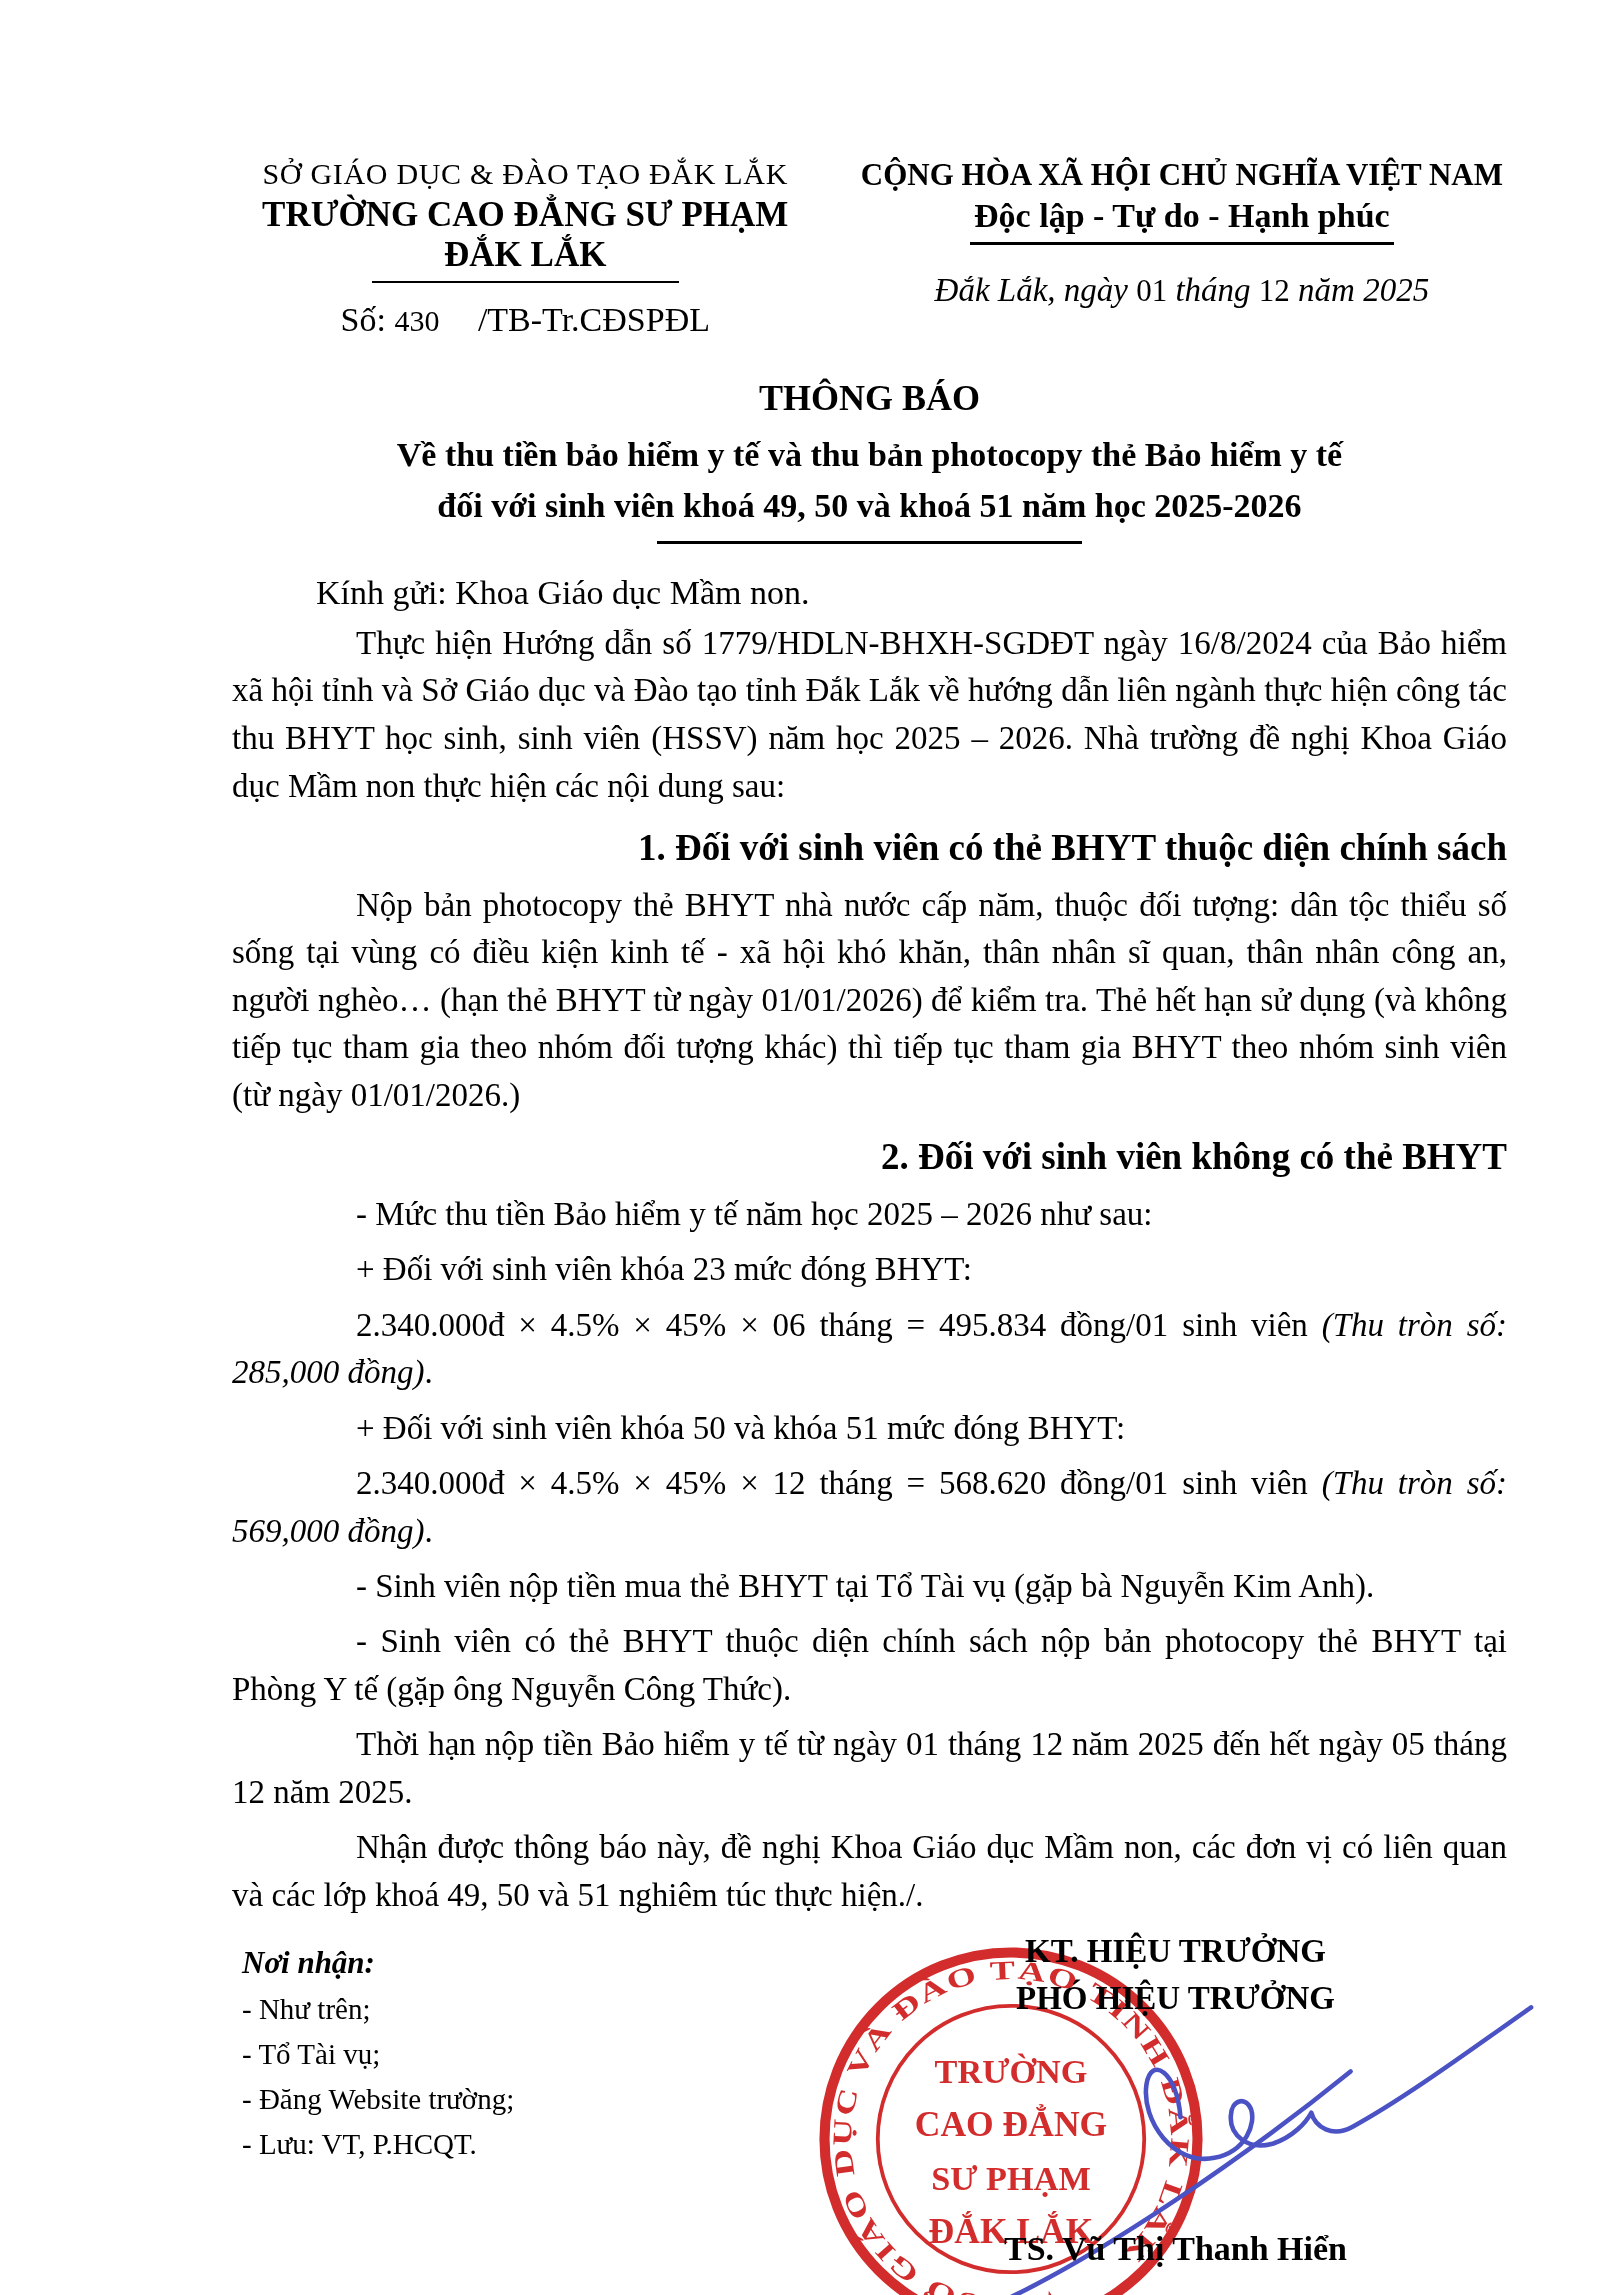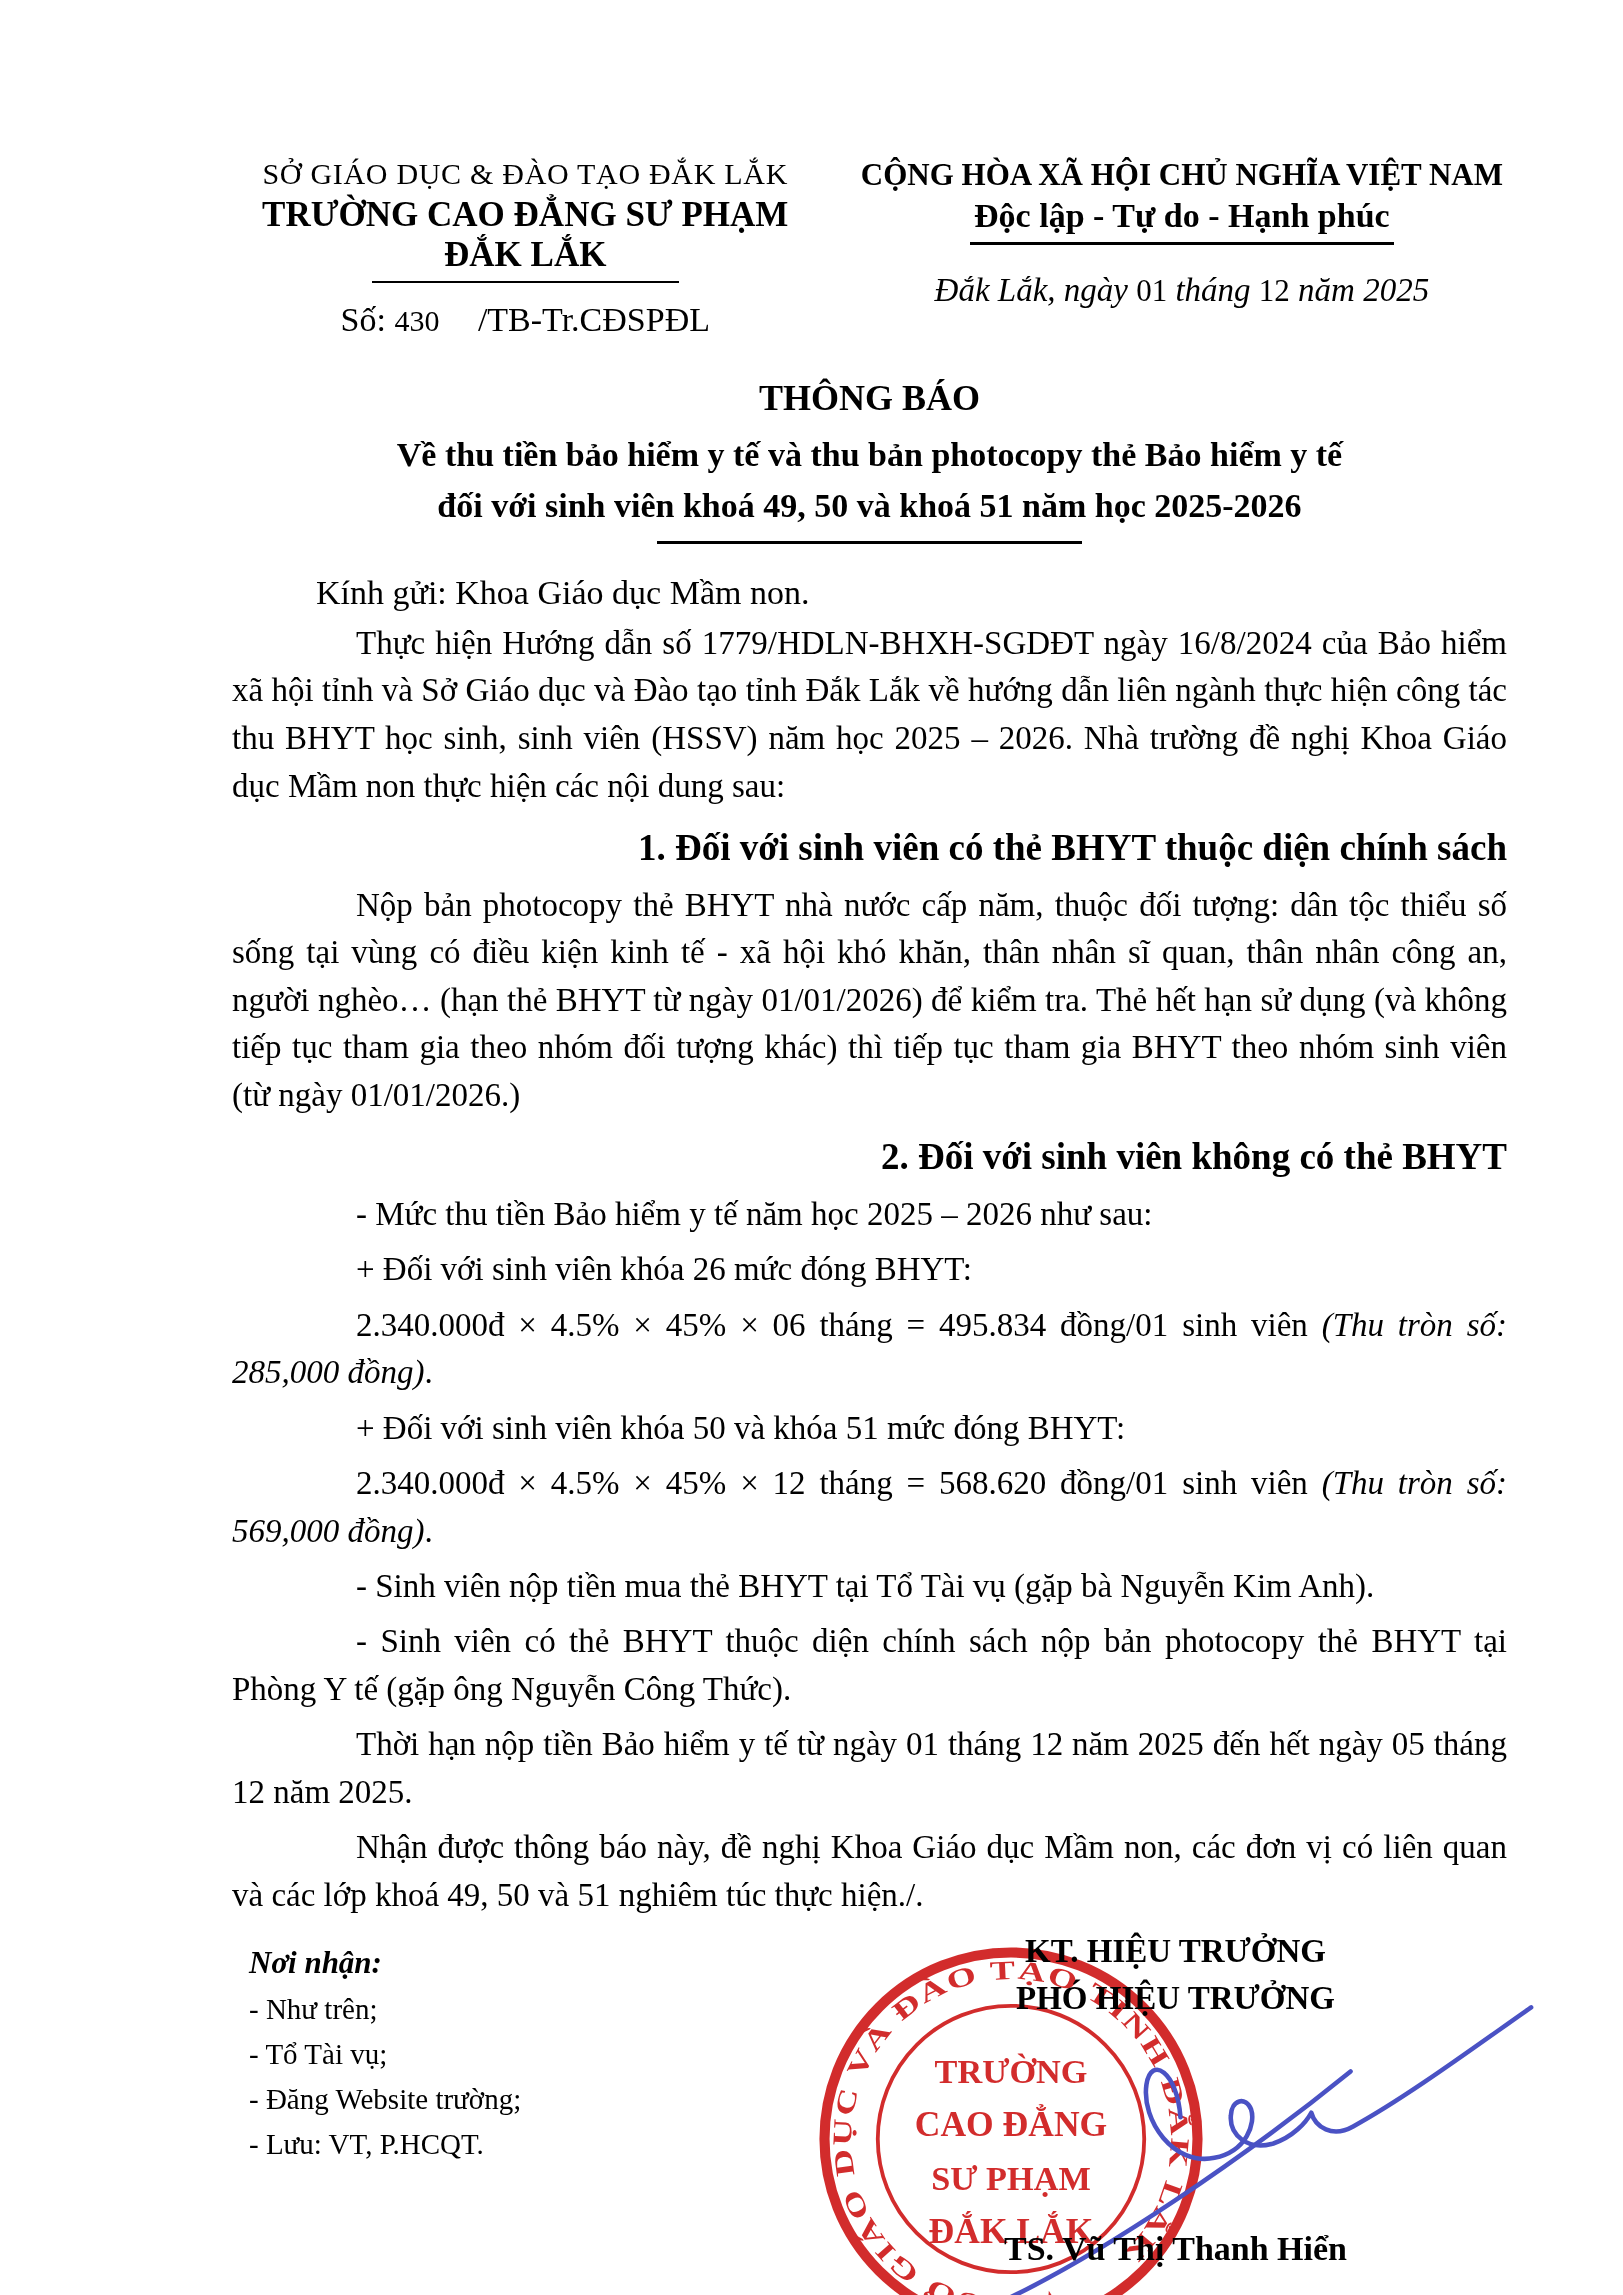--- a/index.html
+++ b/index.html
@@ -33,21 +33,21 @@
   .t-sub{font-size:34px;font-weight:bold;line-height:1.5;margin-top:9.2px;}
   .t-rule{width:425px;border-bottom:3.9px solid #000;margin:10.5px auto 0;}
   
   .salutation{font-size:34px;margin:30px 0 0 84px;}
   .bp{font-size:33px;line-height:1.44;text-align:justify;text-indent:124px;margin:7.9px 0 0;}
   .bh{font-size:37px;line-height:1.44;font-weight:bold;text-indent:124px;margin:10.5px 0 0;text-align:right;}
   .bl{font-size:33px;line-height:1.44;text-indent:124px;margin:7.9px 0 0;text-align:left;}
   .bp i{font-style:italic;}
   
   .footer{position:relative;height:419px;margin-top:9.2px;}
-  .recipients{position:absolute;left:17px;top:10.5px;font-size:29px;line-height:1.55;font-family:Liberation Serif, serif;}
+  .recipients{position:absolute;left:10px;top:10.5px;font-size:29px;line-height:1.55;font-family:Liberation Serif, serif;}
   .recipients .rt{font-weight:bold;font-style:italic;font-size:31px;}
   .sign-block{position:absolute;left:672px;top:0;width:543px;text-align:center;z-index:3;}
   .sign-l1{font-size:33px;font-weight:bold;line-height:1.4;}
   .sign-l2{font-size:33px;font-weight:bold;line-height:1.4;}
   .sign-gap{height:209px;}
   .signer{font-size:34px;font-weight:bold;}
   .stamp{position:absolute;left:576px;top:7.9px;z-index:1;opacity:.93;}
   .signature{position:absolute;left:752px;top:65px;z-index:2;}
 </style>
 </head>
@@ -90,21 +90,21 @@
 
   <div class="salutation">Kính gửi: Khoa Giáo dục Mầm non.</div>
 
   <p class="bp">Thực hiện Hướng dẫn số 1779/HDLN-BHXH-SGDĐT ngày 16/8/2024 của Bảo hiểm xã hội tỉnh và Sở Giáo dục và Đào tạo tỉnh Đắk Lắk về hướng dẫn liên ngành thực hiện công tác thu BHYT học sinh, sinh viên (HSSV) năm học 2025 – 2026. Nhà trường đề nghị Khoa Giáo dục Mầm non thực hiện các nội dung sau:</p>
 
   <p class="bh">1. Đối với sinh viên có thẻ BHYT thuộc diện chính sách</p>
   <p class="bp">Nộp bản photocopy thẻ BHYT nhà nước cấp năm, thuộc đối tượng: dân tộc thiểu số sống tại vùng có điều kiện kinh tế - xã hội khó khăn, thân nhân sĩ quan, thân nhân công an, người nghèo… (hạn thẻ BHYT từ ngày 01/01/2026) để kiểm tra. Thẻ hết hạn sử dụng (và không tiếp tục tham gia theo nhóm đối tượng khác) thì tiếp tục tham gia BHYT theo nhóm sinh viên (từ ngày 01/01/2026.)</p>
 
   <p class="bh">2. Đối với sinh viên không có thẻ BHYT</p>
   <p class="bl">- Mức thu tiền Bảo hiểm y tế năm học 2025 – 2026 như sau:</p>
-  <p class="bl">+ Đối với sinh viên khóa 26 mức đóng BHYT:</p>
+  <p class="bl">+ Đối với sinh viên khóa 23 mức đóng BHYT:</p>
   <p class="bp"><span>2.340.000đ × 4.5% × 45% × 06 tháng = 495.834 đồng/01 sinh viên </span><i>(Thu tròn số: 285,000 đồng)</i><span>.</span></p>
   <p class="bl">+ Đối với sinh viên khóa 50 và khóa 51 mức đóng BHYT:</p>
   <p class="bp"><span>2.340.000đ × 4.5% × 45% × 12 tháng = 568.620 đồng/01 sinh viên </span><i>(Thu tròn số: 569,000 đồng)</i><span>.</span></p>
   <p class="bl">- Sinh viên nộp tiền mua thẻ BHYT tại Tổ Tài vụ (gặp bà Nguyễn Kim Anh).</p>
   <p class="bp">- Sinh viên có thẻ BHYT thuộc diện chính sách nộp bản photocopy thẻ BHYT tại Phòng Y tế (gặp ông Nguyễn Công Thức).</p>
   <p class="bp">Thời hạn nộp tiền Bảo hiểm y tế từ ngày 01 tháng 12 năm 2025 đến hết ngày 05 tháng 12 năm 2025.</p>
   <p class="bp">Nhận được thông báo này, đề nghị Khoa Giáo dục Mầm non, các đơn vị có liên quan và các lớp khoá 49, 50 và 51 nghiêm túc thực hiện./.</p>
 
   <div class="footer">
 

